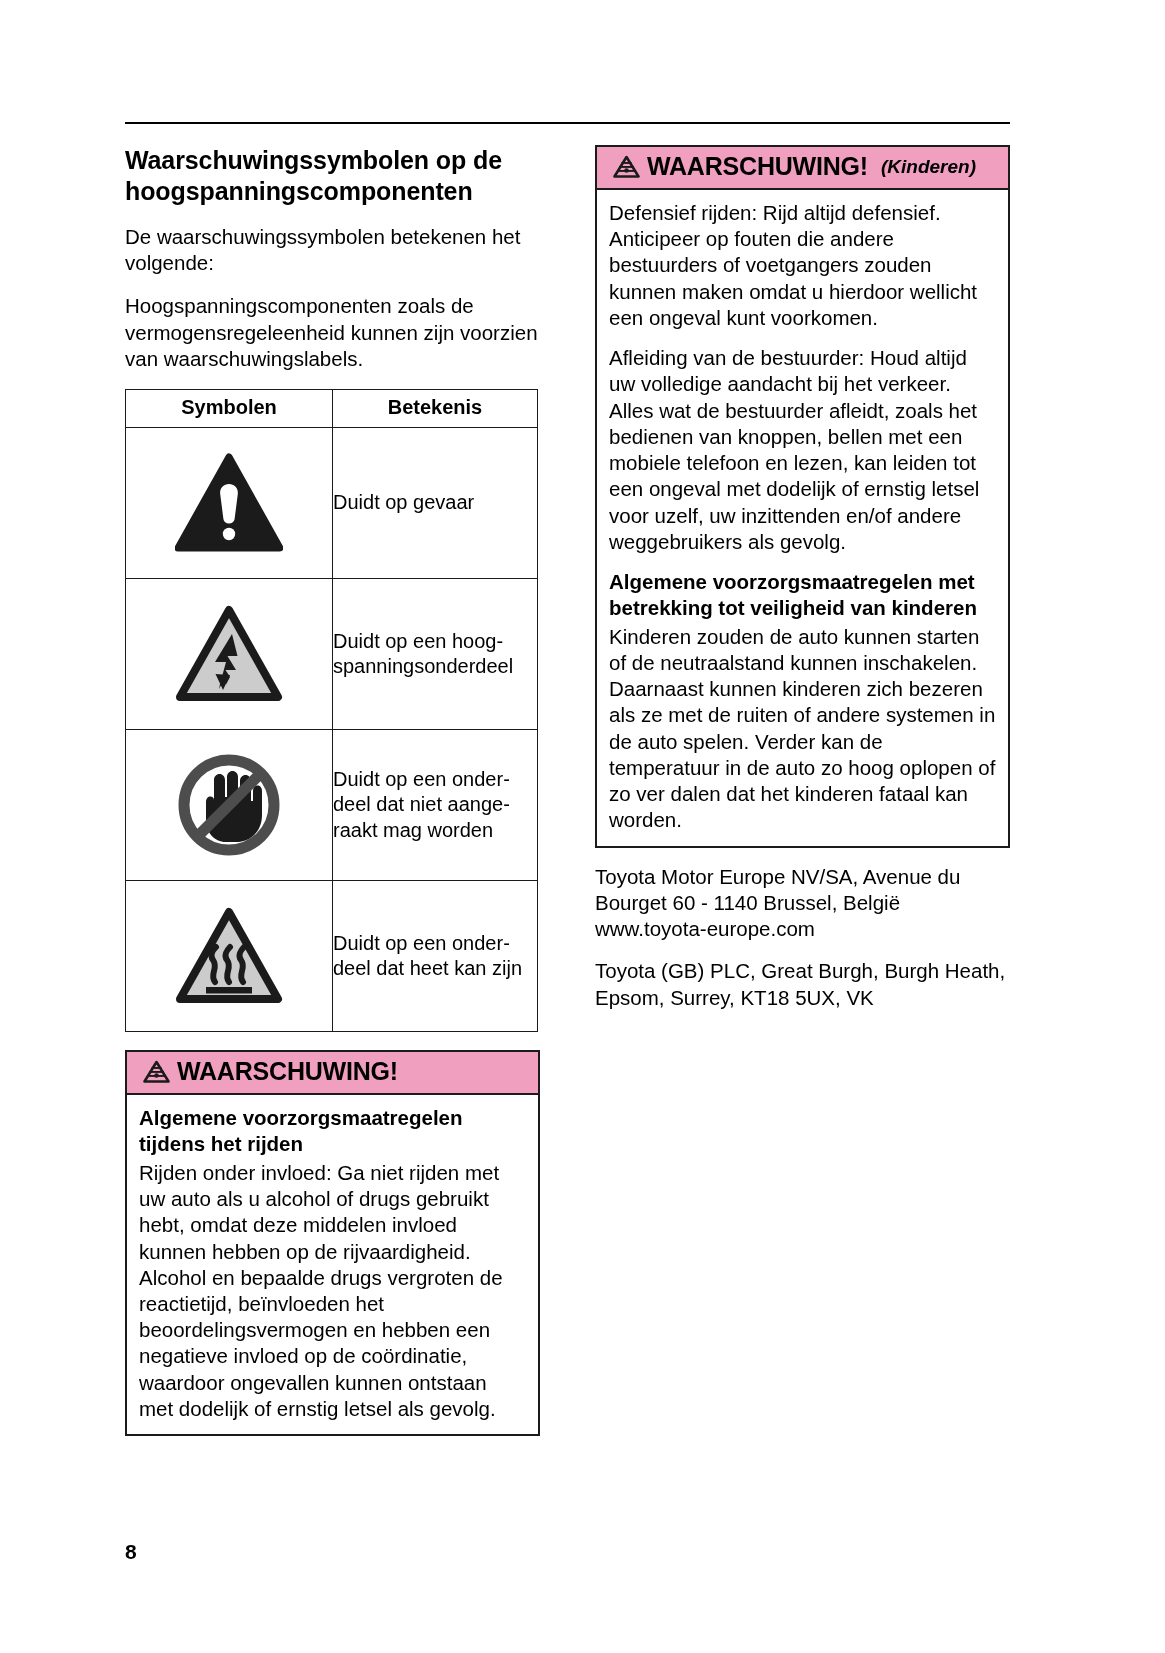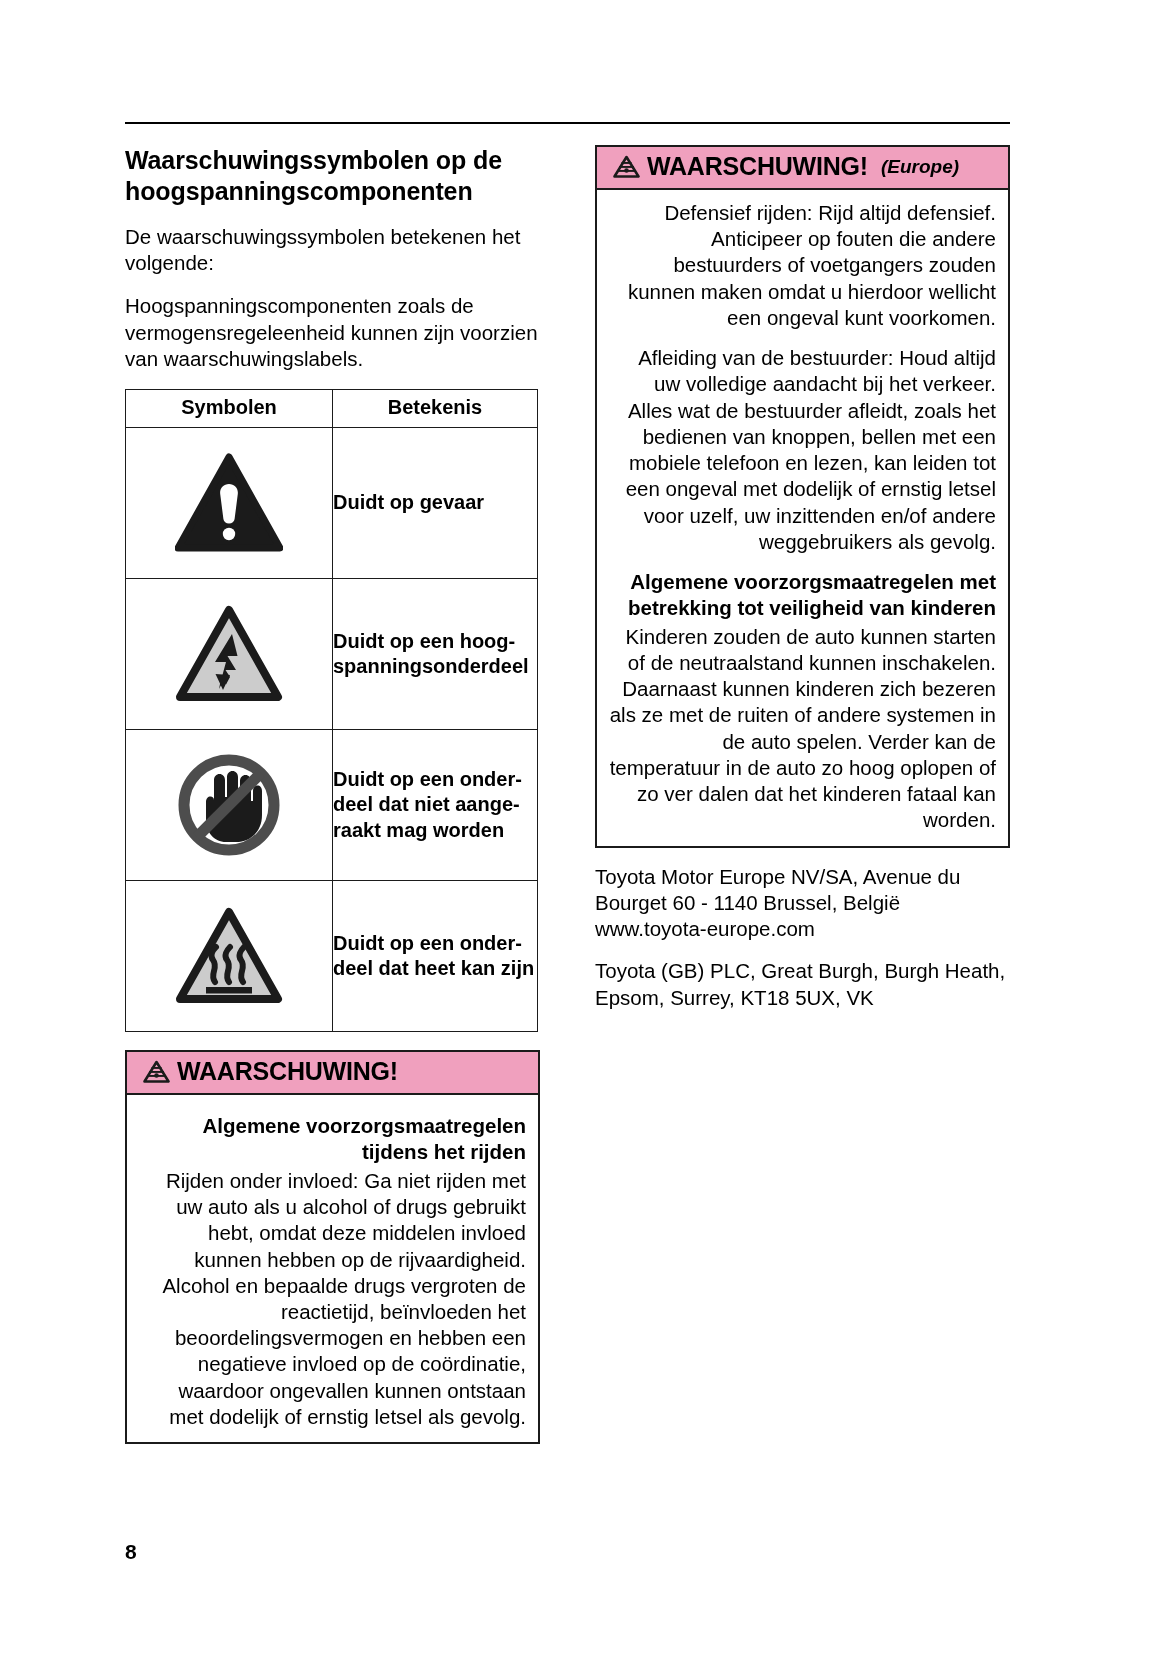--- a/index.html
+++ b/index.html
@@ -78,21 +78,20 @@
   .col-sym { width: 207px; }
   .col-mean { width: 205px; }
   td.sym-cell {
     text-align: center;
     height: 150px;
   }
   td.mean-cell {
     font-size: 20px;
     line-height: 1.28;
     padding: 6px 10px 6px 12px;
-    font-weight: bold;
   }
 
   
   .warn-box {
     border: 2.5px solid #1b1b1b;
     margin-top: 18px;
   }
   .warn-head {
     background: #f0a0be;
     border-bottom: 2.5px solid #1b1b1b;
@@ -107,27 +106,26 @@
     letter-spacing: -0.2px;
   }
   .warn-head .warn-cont {
     font-size: 19px;
     font-weight: bold;
     font-style: italic;
     margin-left: 6px;
   }
   .warn-body {
     padding: 10px 12px 12px 12px;
-    text-align: right;
   }
   .warn-body h3 {
     font-size: 20.5px;
     font-weight: bold;
     line-height: 1.26;
-    margin: 8px 0 3px 0;
+    margin: 0 0 3px 0;
   }
   .warn-body p {
     font-size: 20.5px;
     line-height: 1.28;
     margin: 0 0 14px 0;
   }
   .warn-body p:last-child { margin-bottom: 0; }
   .warn-body h3 + p { margin-top: 2px; }
 
   
@@ -270,21 +268,21 @@
         <span>
           <svg width="27" height="24" viewBox="0 0 27 24" aria-hidden="true">
             <path d="M13.5 2 L25.5 21.5 L1.5 21.5 Z" fill="#f0a0be" stroke="#1b1b1b" stroke-width="2.6" stroke-linejoin="round"></path>
             <rect x="6" y="11" width="15" height="1.9" fill="#1b1b1b"></rect>
             <rect x="4" y="15" width="19" height="1.9" fill="#1b1b1b"></rect>
             <rect x="8.5" y="7" width="10" height="1.9" fill="#1b1b1b"></rect>
             <circle cx="13.5" cy="15.5" r="2.3" fill="#1b1b1b"></circle>
           </svg>
         </span>
         <span class="warn-title">WAARSCHUWING!</span>
-        <span class="warn-cont">(Europe)</span>
+        <span class="warn-cont">(Kinderen)</span>
       </div>
       <div class="warn-body">
         <p>Defensief rijden: Rijd altijd defensief. Anticipeer op fouten die andere bestuurders of voetgangers zouden kunnen maken omdat u hierdoor wellicht een ongeval kunt voorkomen.</p>
         <p>Afleiding van de bestuurder: Houd altijd uw volledige aandacht bij het verkeer. Alles wat de bestuurder afleidt, zoals het bedienen van knoppen, bellen met een mobiele telefoon en lezen, kan leiden tot een ongeval met dodelijk of ernstig letsel voor uzelf, uw inzittenden en/of andere weggebruikers als gevolg.</p>
         <h3>Algemene voorzorgsmaatregelen met betrekking tot veiligheid van kinderen</h3>
         <p>Kinderen zouden de auto kunnen starten of de neutraalstand kunnen inschakelen. Daarnaast kunnen kinderen zich bezeren als ze met de ruiten of andere systemen in de auto spelen. Verder kan de temperatuur in de auto zo hoog oplopen of zo ver dalen dat het kinderen fataal kan worden.</p>
       </div>
     </div>
 
     <div class="addr">

